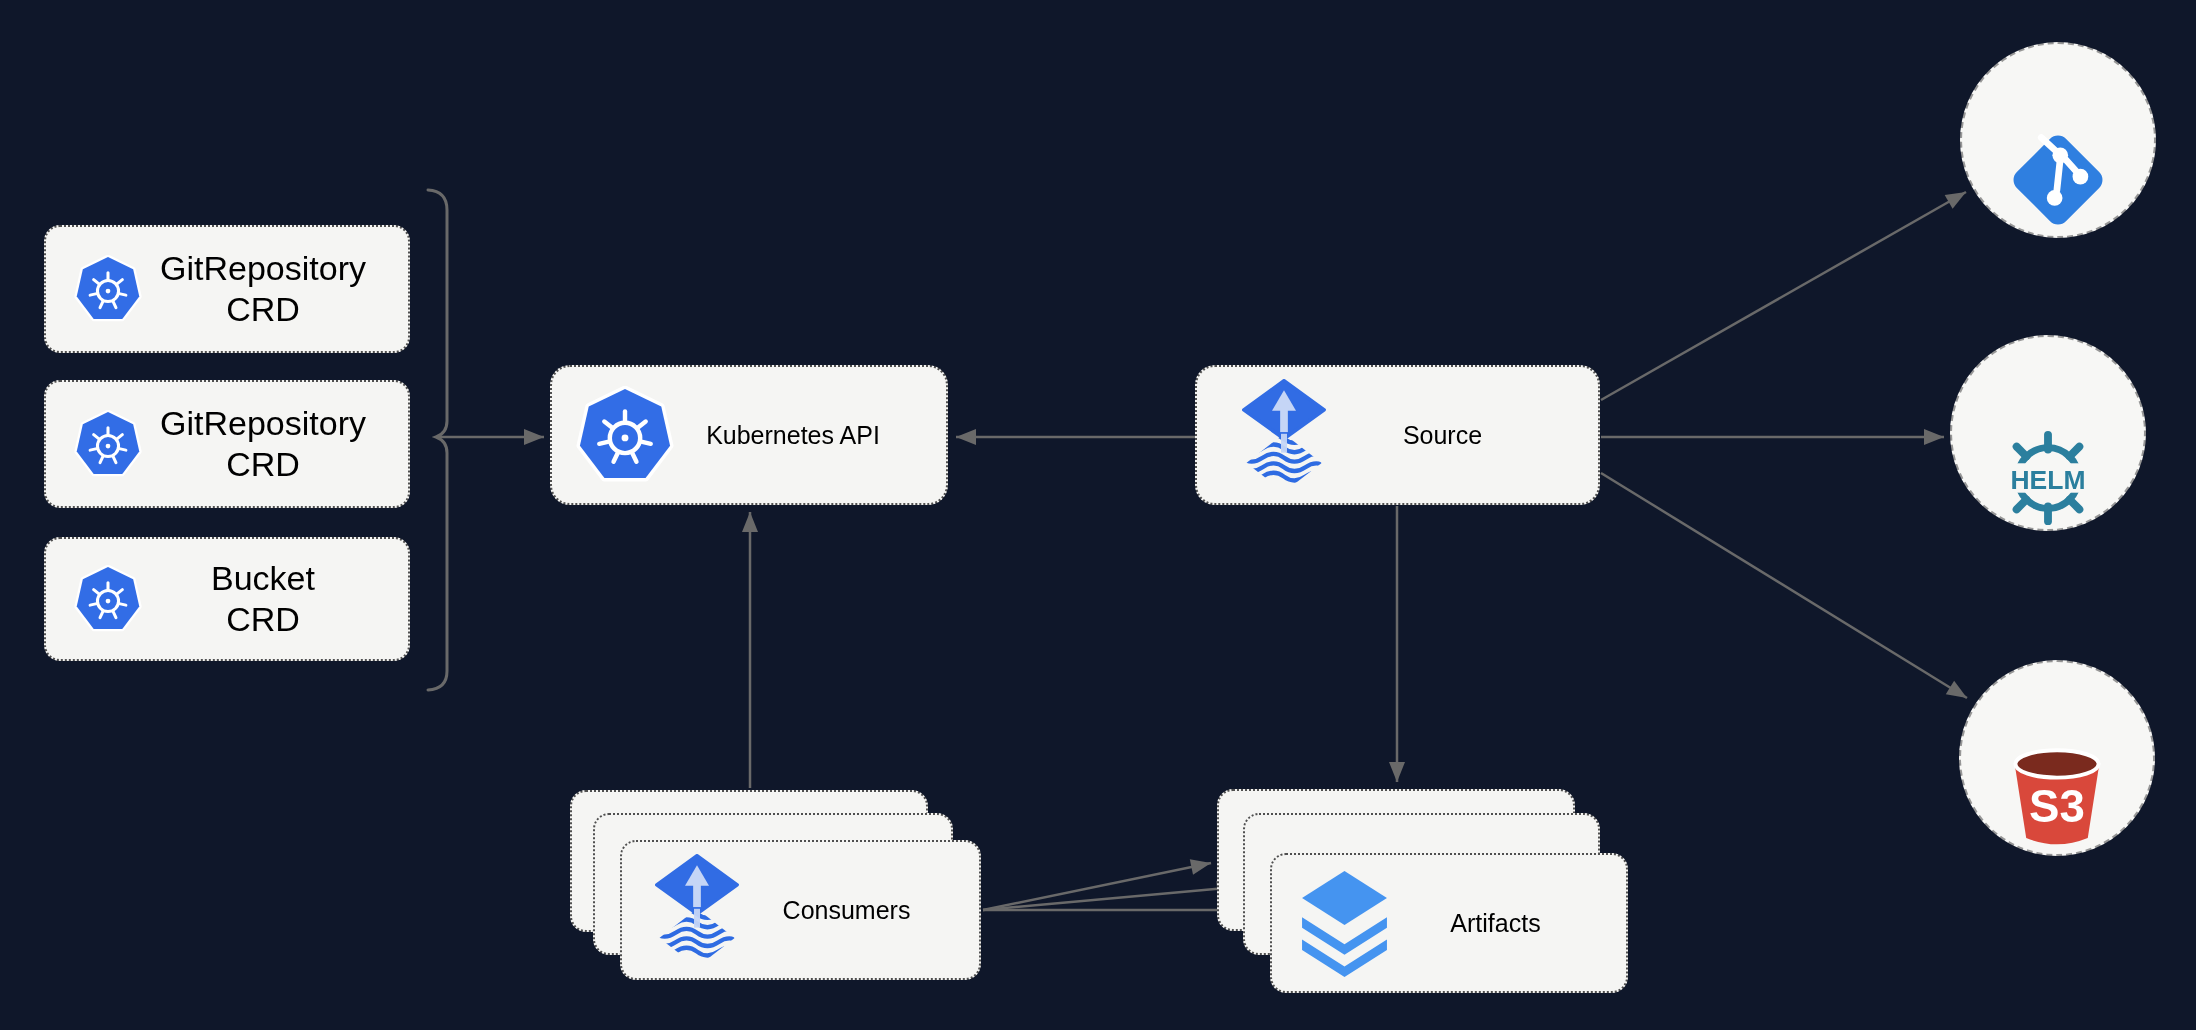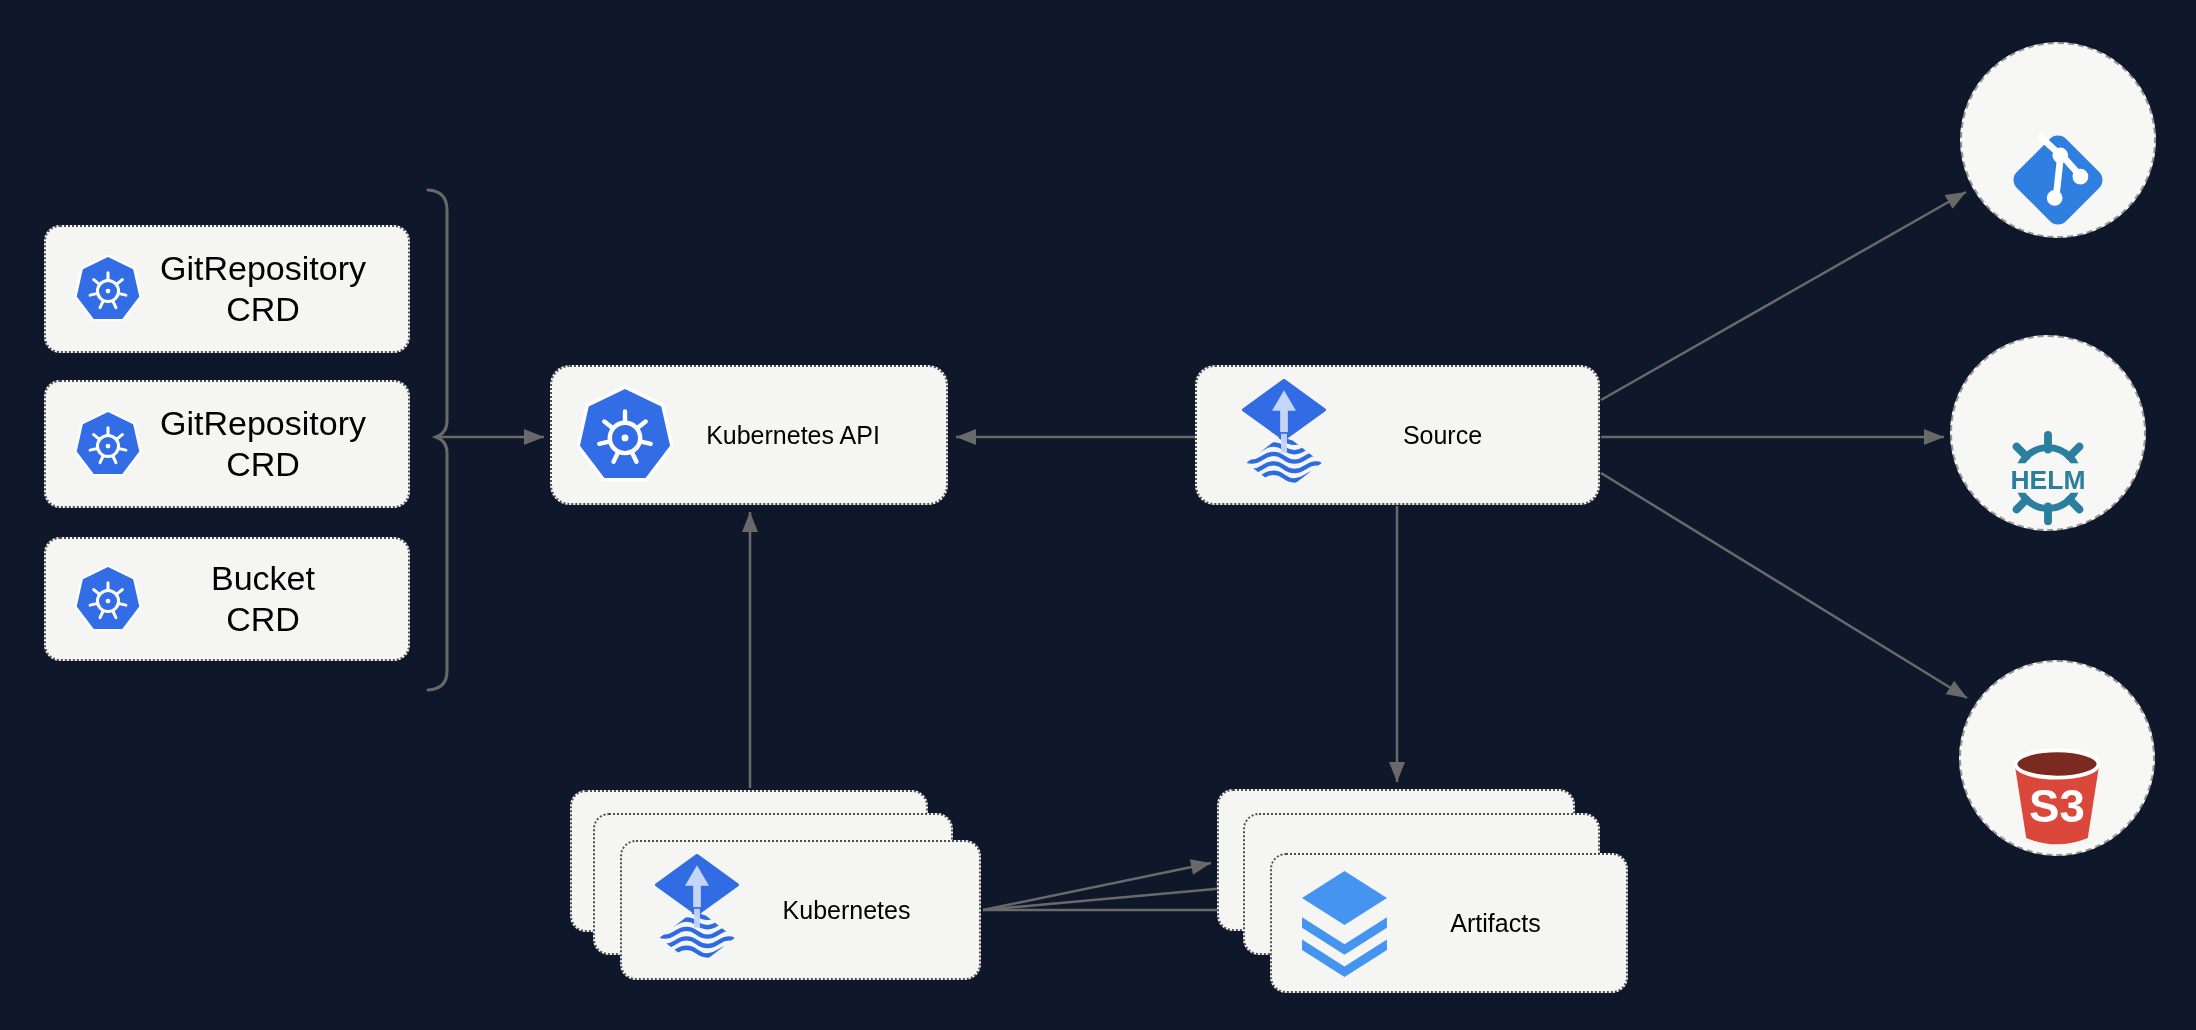--- a/index.html
+++ b/index.html
@@ -149,21 +149,21 @@
       <div>Source</div>
     </div>
   </div>
 
   <div class="stackback" style="left:570px;top:790px;width:358px;height:142px;"></div>
   <div class="stackback" style="left:593px;top:813px;width:360px;height:142px;"></div>
   <div class="node" style="left:620px;top:840px;width:361px;height:140px;">
     <svg class="icon" style="width:86px;height:113px;margin-left:32px;">
         <use href="#sym-flux"></use>
       </svg>
-    <div class="lbl" style="padding-right:26px;">Kubernetes</div>
+    <div class="lbl" style="padding-right:26px;">Consumers</div>
   </div>
 
   <div class="stackback" style="left:1217px;top:789px;width:358px;height:142px;"></div>
   <div class="stackback" style="left:1243px;top:813px;width:357px;height:142px;"></div>
   <div class="node" style="left:1270px;top:853px;width:358px;height:140px;justify-content:space-between;">
     <svg class="icon" style="width:97px;height:109px;margin-left:24px;">
         <use href="#sym-layers"></use>
       </svg>
     <div class="lbl" style="padding-right:28px;">Artifacts</div>
   </div>

